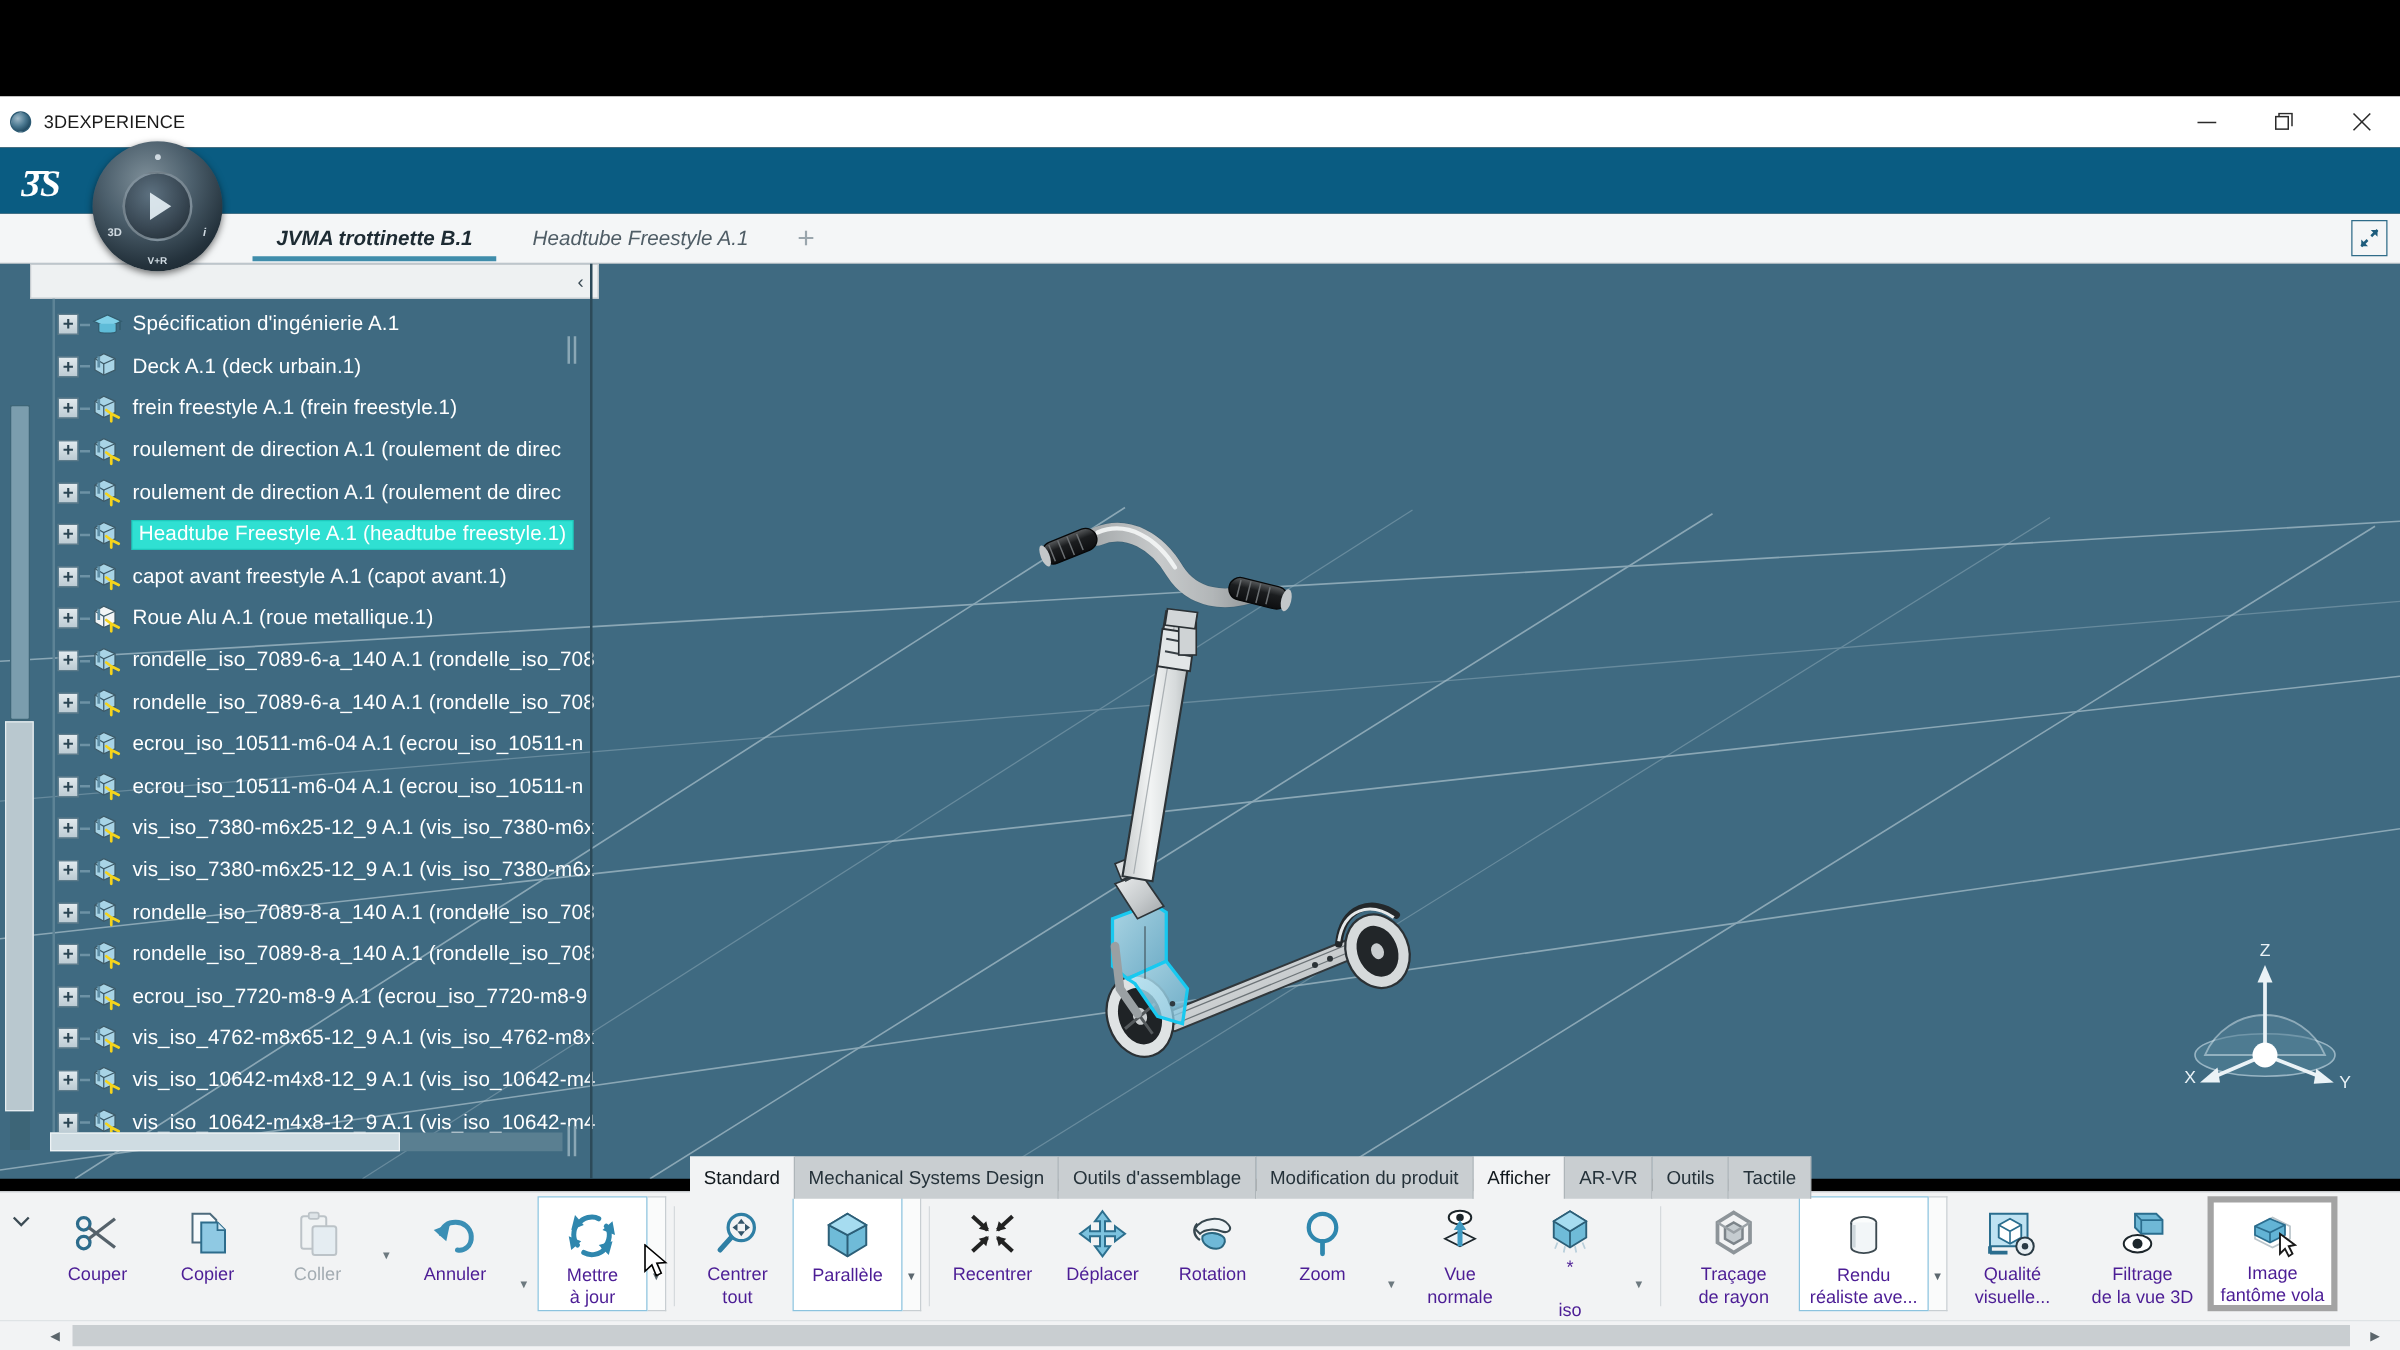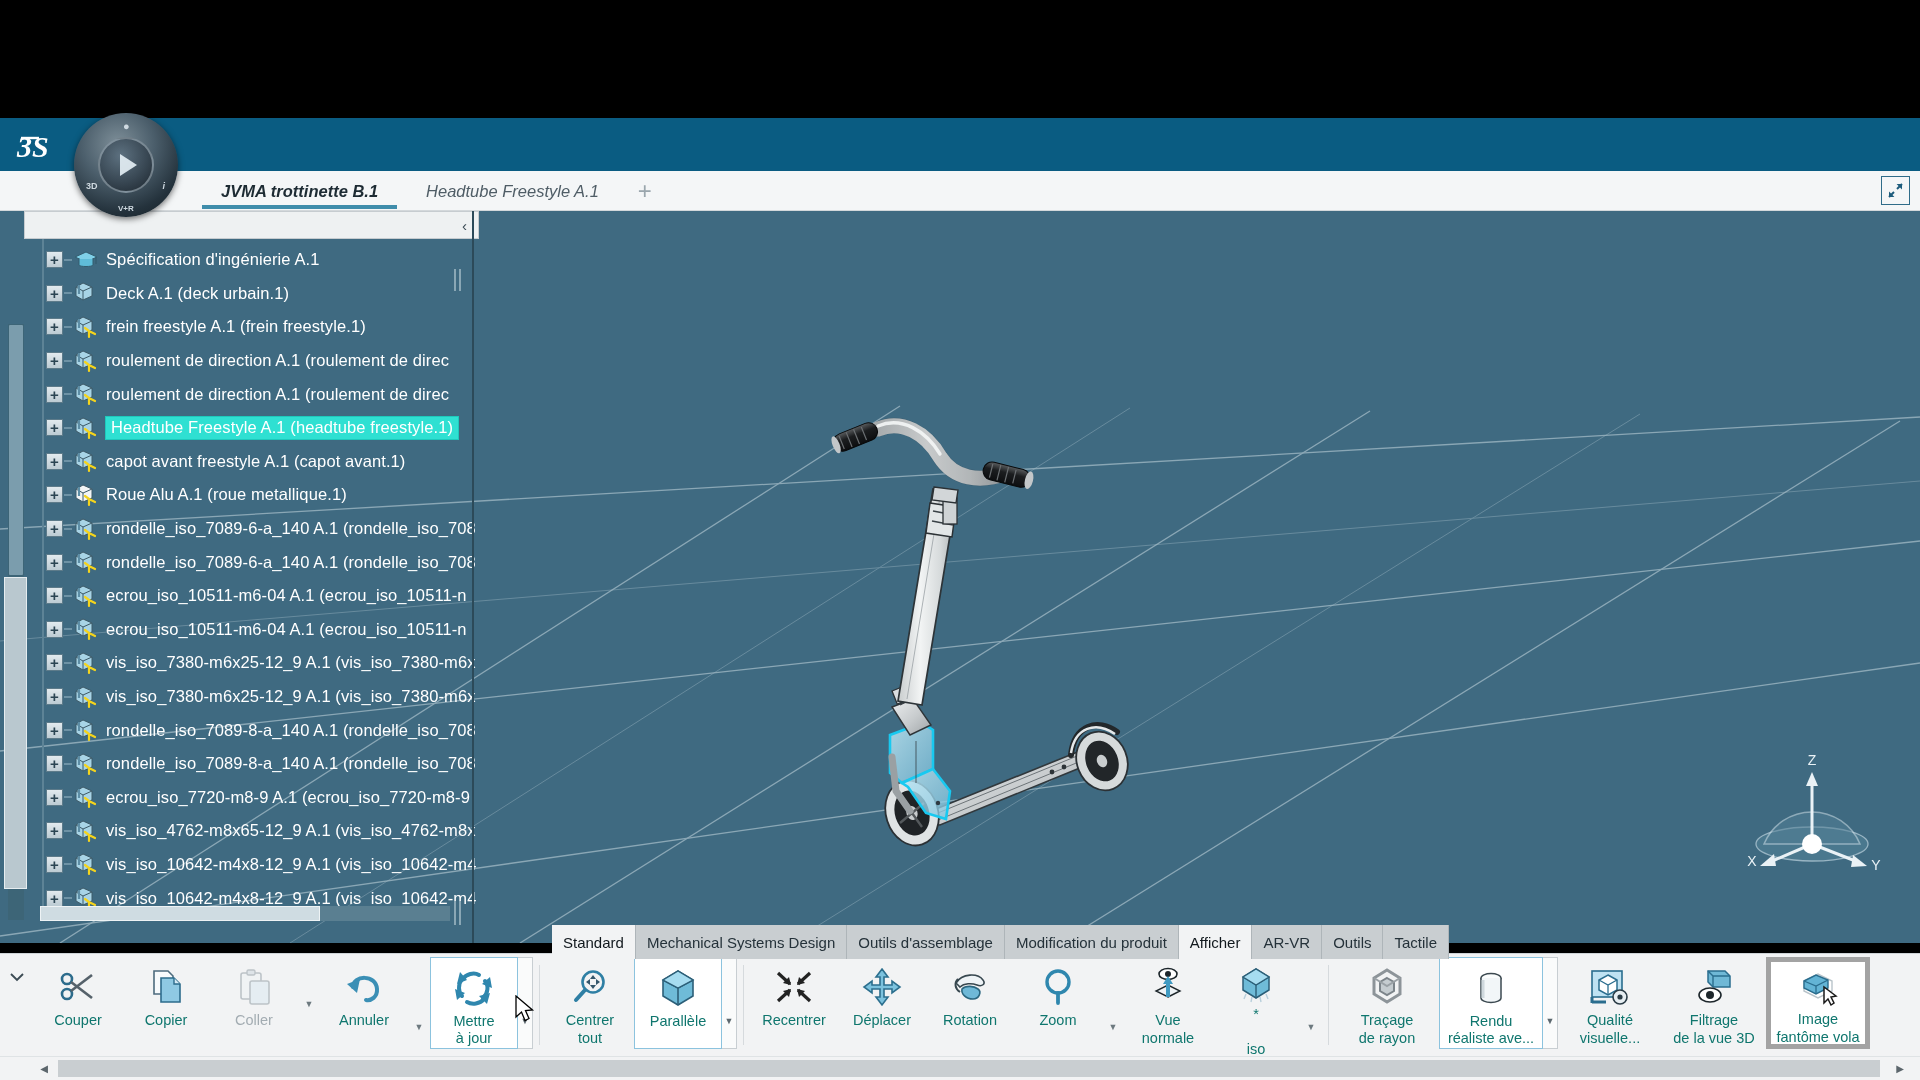--- a/index.html
+++ b/index.html
@@ -226,21 +226,21 @@
     color: #3c4b54; display: flex; align-items: center; justify-content: center;
   }
   .ribbon-items { position: absolute; left: 34px; top: 1px; display: flex; align-items: stretch; height: 100px; }
   .rcmd {
     width: 88px; display: flex; flex-direction: column; align-items: center;
     justify-content: flex-start; padding-top: 9px; position: relative;
   }
   .rcmd.wide { width: 104px; }
   .rcmd .ic { height: 46px; display: flex; align-items: center; justify-content: center; }
   .rcmd .lb {
-    font-size: 14.5px; color: #0f766e; text-align: center; line-height: 1.22; margin-top: 2px;
+    font-size: 14.5px; color: #4c1d95; text-align: center; line-height: 1.22; margin-top: 2px;
     white-space: pre-line;
   }
   .rcmd.disabled .lb { color: #a3acb2; }
   .rcmd.boxed {
     border: 1px solid #8cc3de; background: #ffffff;
     margin: 2px 0 6px 0; padding-top: 7px;
   }
   .rcmd.boxed2 {
     border: 5px solid #a3a3a3; background: #ffffff;
     margin: 2px 12px 6px 0; padding-top: 7px;
@@ -267,20 +267,45 @@
   .botbar .rightarrow { width: 40px; text-align: center; color: #5c666c; font-size: 10px; }
   .side-rail { position: absolute; left: 0; top: 1056px; width: 28px; height: 24px; background: #f2f3f4; border-right:1px solid #d6dadd;}
 
   .cursor-arrow { position: absolute; pointer-events: none; z-index: 60; }
 </style>
 </head>
 <body>
 
 <div id="app">
 
+  <div class="os-titlebar">
+    <div class="os-title-left">
+      <div class="os-app-icon"></div>
+      <span class="os-title-text">3DEXPERIENCE</span>
+    </div>
+    <div class="os-btns">
+      <div class="os-btn">
+        <svg width="17" height="11" viewBox="0 0 17 11">
+            <line x1="1" y1="6" x2="16" y2="6" stroke="#2b2b2b" stroke-width="1.3"></line>
+          </svg>
+      </div>
+      <div class="os-btn">
+        <svg width="15" height="15" viewBox="0 0 15 15">
+          <rect x="0.6" y="3.3" width="10" height="10" fill="none" stroke="#2b2b2b" stroke-width="1.2"></rect>
+          <polyline points="3.2,3.3 3.2,0.8 13.6,0.8 13.6,11" fill="none" stroke="#2b2b2b" stroke-width="1.2"></polyline>
+        </svg>
+      </div>
+      <div class="os-btn">
+        <svg width="15" height="15" viewBox="0 0 15 15">
+          <line x1="0.8" y1="0.8" x2="14.2" y2="14.2" stroke="#2b2b2b" stroke-width="1.3"></line>
+          <line x1="14.2" y1="0.8" x2="0.8" y2="14.2" stroke="#2b2b2b" stroke-width="1.3"></line>
+        </svg>
+      </div>
+    </div>
+  </div>
 
   <div class="dsbar">
     <div class="ds-logo">
       <svg width="52" height="40" viewBox="0 0 52 40">
         <text x="2" y="31" font-family="Liberation Serif, serif" font-size="30" font-weight="bold" font-style="italic" fill="#ffffff">3</text>
         <text x="17" y="31" font-family="Liberation Serif, serif" font-size="30" font-weight="bold" font-style="italic" fill="#ffffff">S</text>
         <line x1="6" y1="12" x2="24" y2="12" stroke="#ffffff" stroke-width="2.4"></line>
       </svg>
     </div>
 

